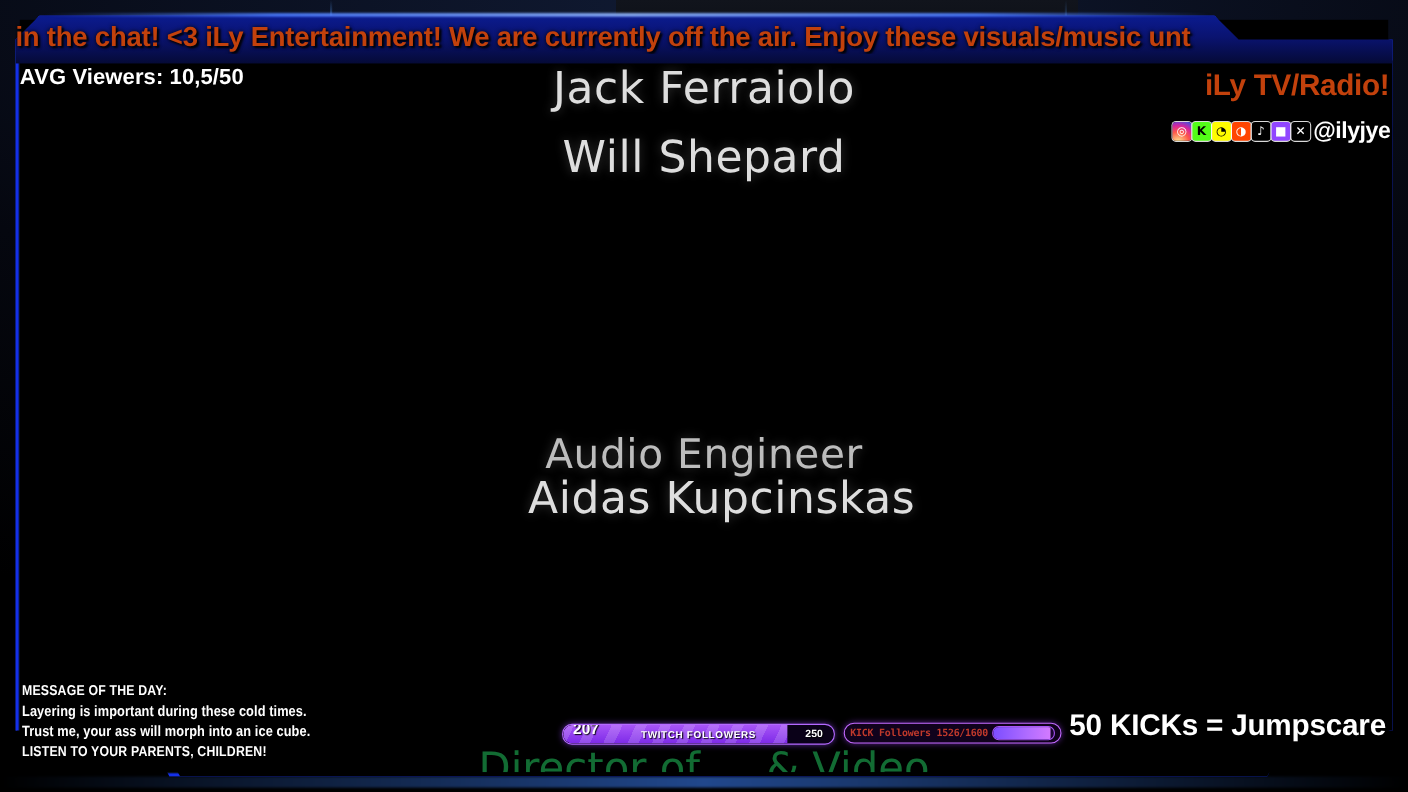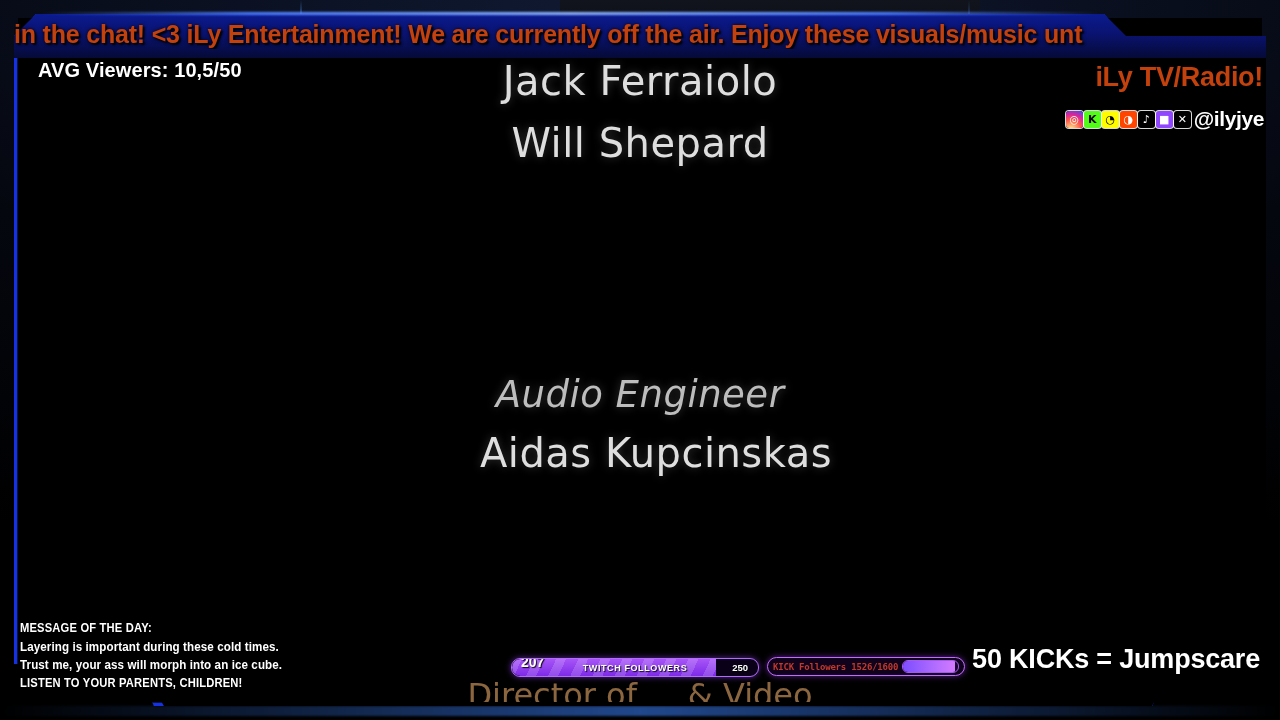--- a/index.html
+++ b/index.html
@@ -149,21 +149,20 @@
   .avg-viewers {
     position: absolute;
     left: 18px;
     top: 59px;
     color: #fff;
     font-family: "Liberation Sans", sans-serif;
     font-weight: bold;
     font-size: 20px;
     letter-spacing: .1px;
     text-shadow: 2px 2px 2px rgba(0,0,0,.95);
-    padding-left: 20px;
   }
   .brand {
     position: absolute;
     right: 17px;
     top: 62px;
     color: #c2410c;
     font-family: "Liberation Sans", sans-serif;
     font-weight: bold;
     font-size: 27px;
     letter-spacing: -.3px;
@@ -332,23 +331,23 @@
     text-shadow: 2px 2px 3px rgba(0,0,0,.95);
   }
 
   .cut-bottom {
     position: absolute;
     left: 0;
     bottom: 0;
     width: 1244px;
     height: 26px;
     text-align: center;
-    color: #fdba74;
+    color: #22c55e;
     font-family: "DejaVu Sans", sans-serif;
-    font-size: 32px;
+    font-size: 38px;
     opacity: .55;
     overflow: hidden;
     white-space: nowrap;
   }
 </style>
 </head>
 <body>
 
 <div id="stage">
 
@@ -360,21 +359,21 @@
   <div class="bg-streak" style="left:240px;top:692px;width:760px;height:6px;opacity:.5;"></div>
 
   <div class="frame">
     <div class="frame-inner"></div>
   </div>
 
   <div class="video">
     <div class="credits cr-head" style="top:-12px;">Audio Editors</div>
     <div class="credits cr-name" style="top:40px;">Jack Ferraiolo</div>
     <div class="credits cr-name" style="top:102px;">Will Shepard</div>
-    <div class="credits cr-head" style="top:355px;font-style:italic;">Audio Engineer</div>
+    <div class="credits cr-head" style="top:373px;">Audio Engineer</div>
     <div class="credits cr-name" style="top:412px;margin-left:16px;">Aidas Kupcinskas</div>
     <div class="cut-bottom">Director of  ... &amp; Video</div>
   </div>
 
   <div class="ticker"></div>
   <div class="frame-glow-top"></div>
   <div class="ticker-text">in the chat! &lt;3 iLy Entertainment! We are currently off the air. Enjoy these visuals/music unt</div>
 
   <div class="avg-viewers">AVG Viewers: 10,5/50</div>
   <div class="brand">iLy TV/Radio!</div>

